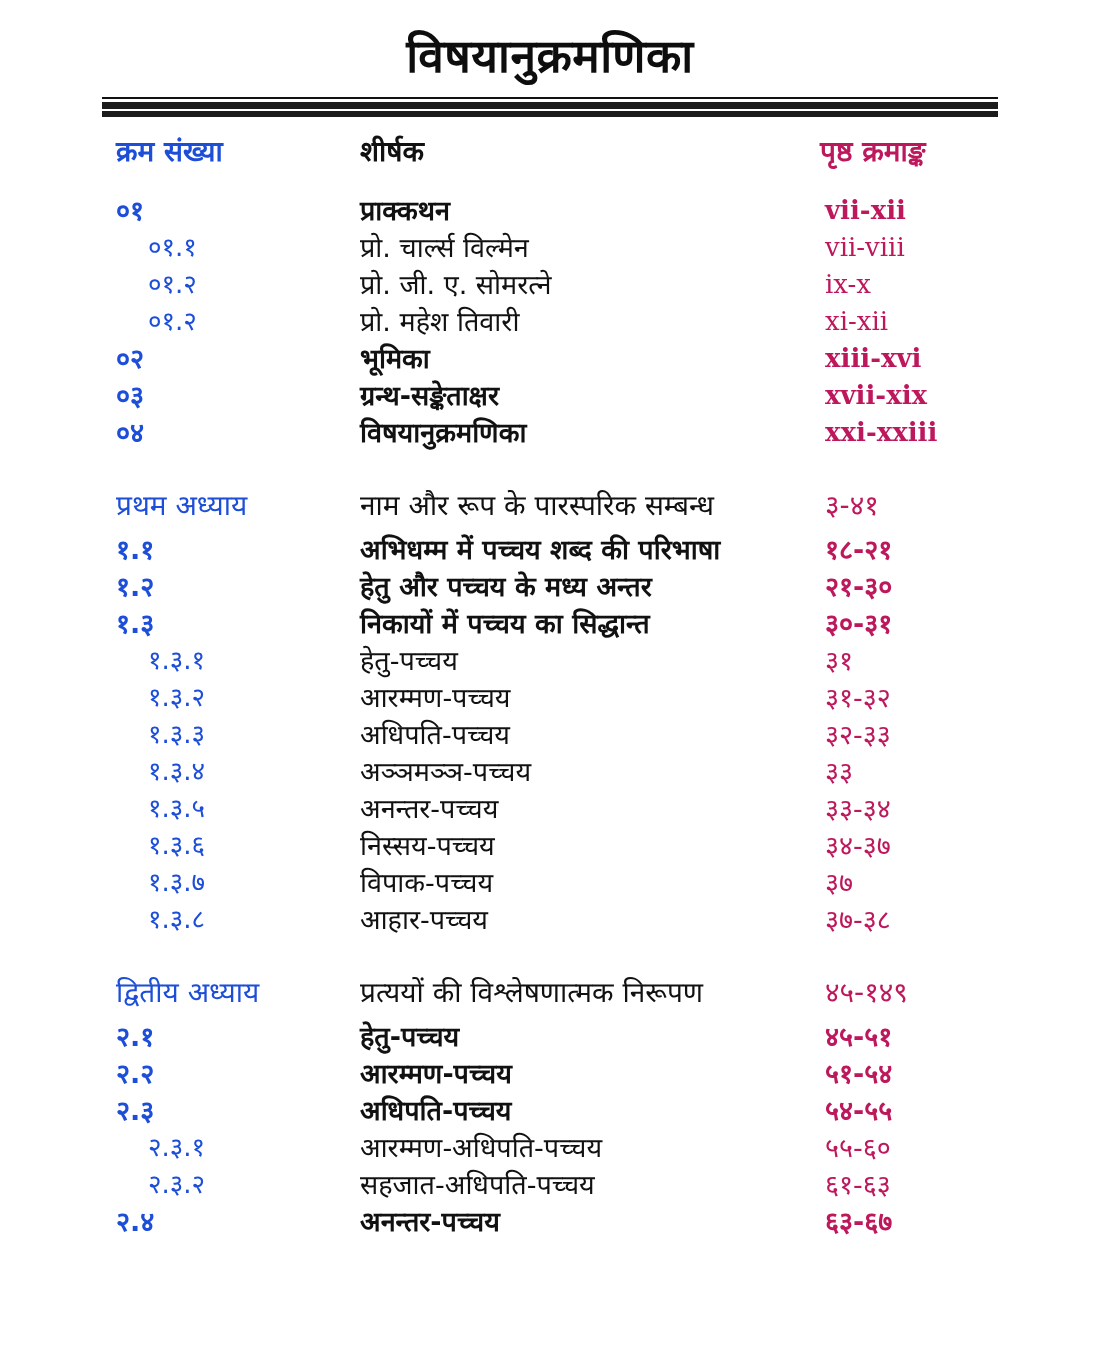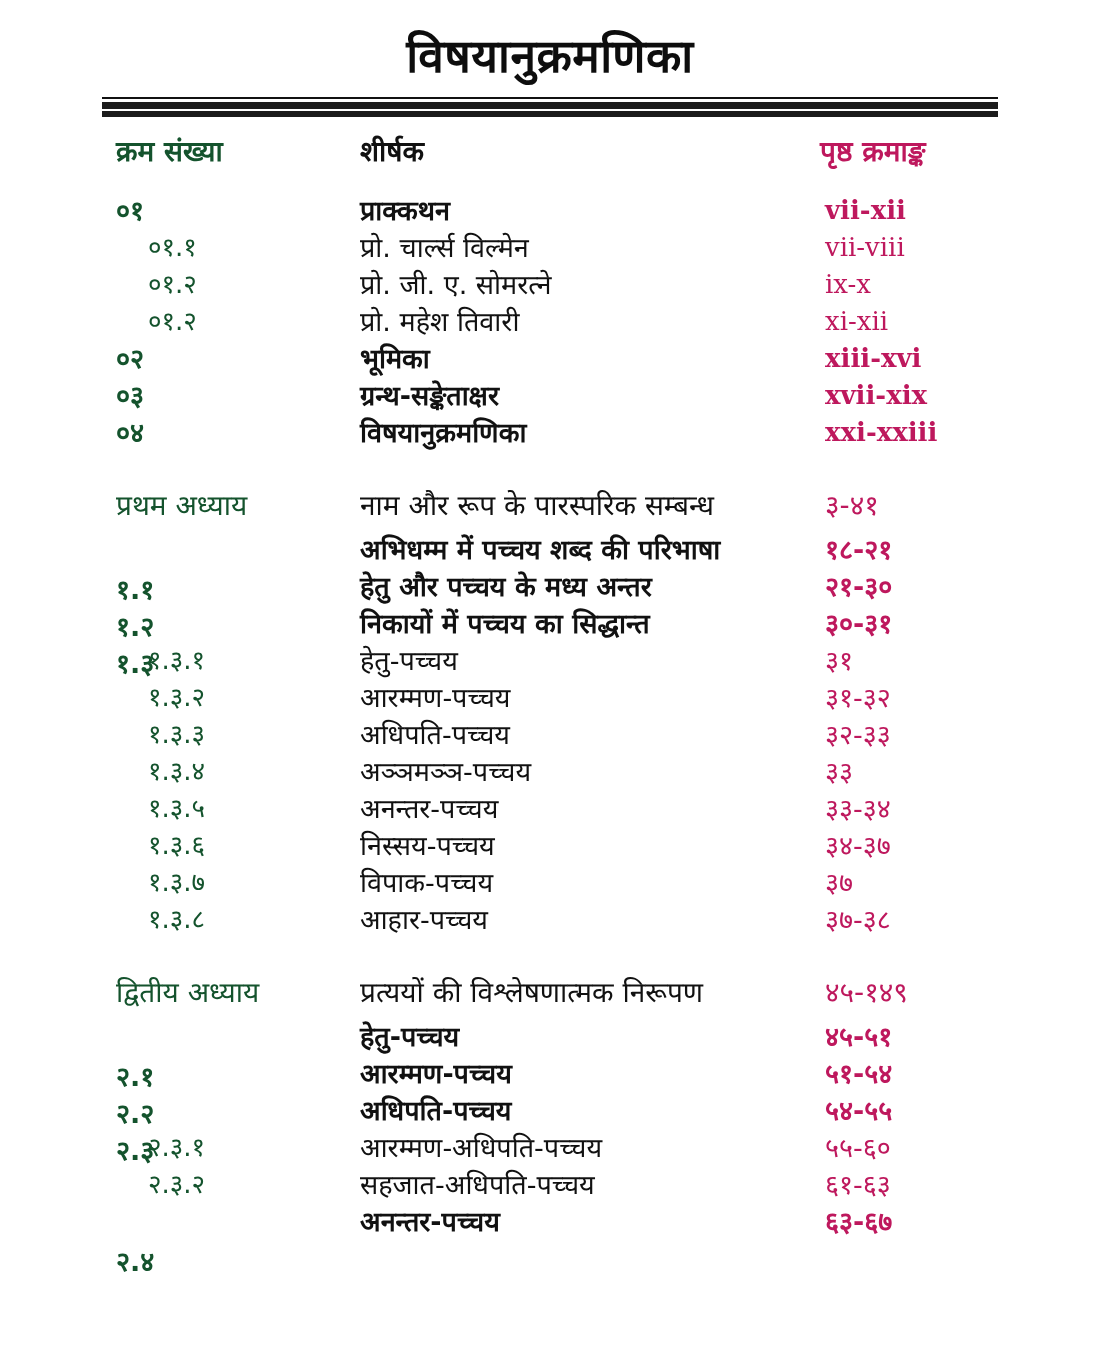--- a/index.html
+++ b/index.html
@@ -85,21 +85,21 @@
   .row.gap-before {
     margin-top: 30px;
   }
 
   .col-num {
     position: absolute;
     left: 16px;
     top: 0;
     font-family: "DejaVu Sans", "Liberation Sans", sans-serif;
     font-size: 27px;
-    color: #14532d;
+    color: #1d4ed8;
   }
   .col-title {
     position: absolute;
     left: 260px;
     top: 0;
     font-family: "DejaVu Sans", "Liberation Sans", sans-serif;
     font-size: 27px;
     color: #111;
     text-align: center;
   }
@@ -114,21 +114,21 @@
   .col-page.roman {
     font-family: "DejaVu Serif", "Liberation Serif", serif;
     font-size: 26px;
     text-align: center;
   }
 
   
   .b { font-weight: 700; }
   .n { font-weight: 400; }
 
-  .lvl2 .col-num { left: 16px; margin-top: 40px; }
+  .lvl2 .col-num { left: 16px; }
   .lvl3 .col-num { left: 48px; font-size: 26px; }
 
   .headrow .col-num,
   .headrow .col-title,
   .headrow .col-page {
     font-weight: 400;
     font-size: 28px;
   }
 
   .colhead .col-num,

